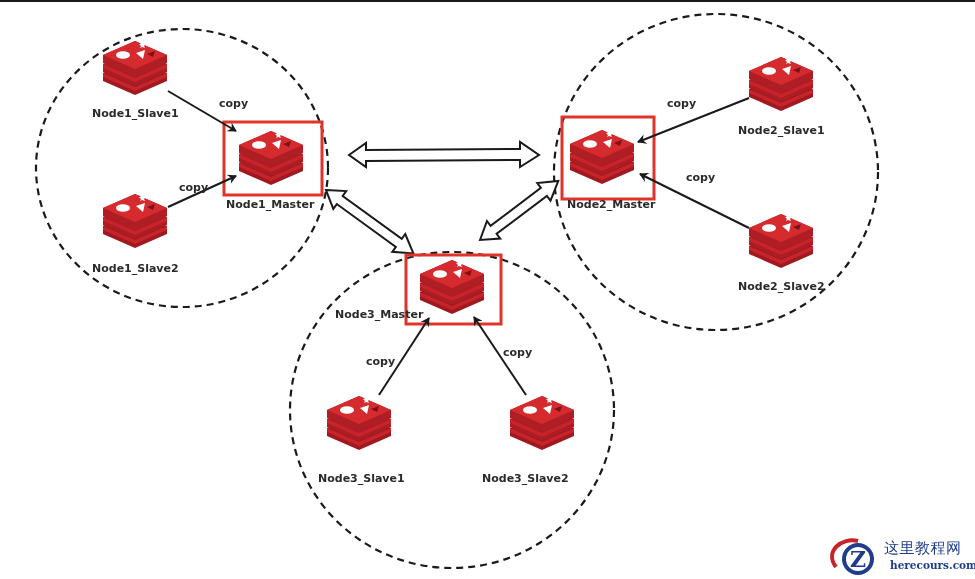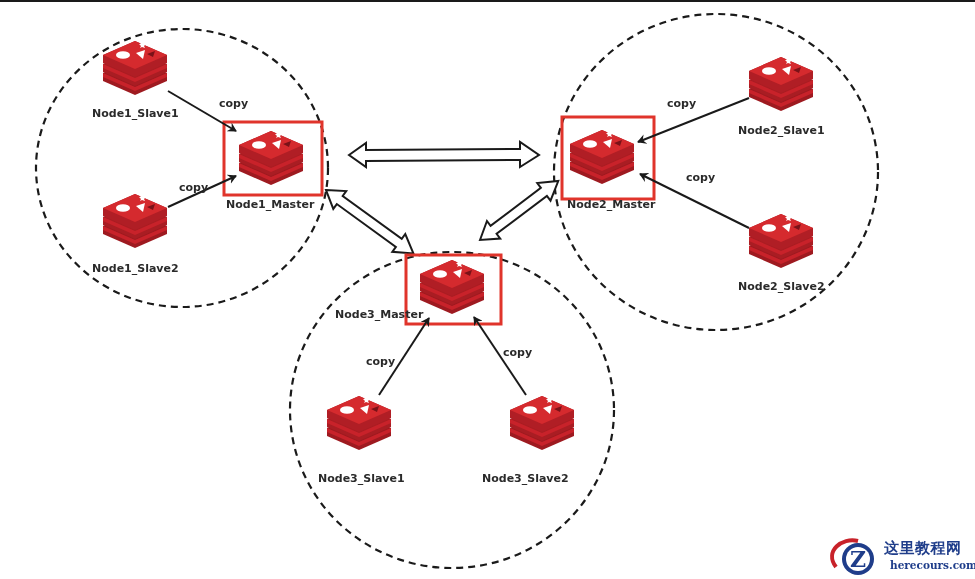--- a/index.html
+++ b/index.html
@@ -6,21 +6,21 @@
     body { width: 975px; height: 579px; overflow: hidden; position: relative; font-family: "DejaVu Sans", sans-serif; }
     #topline { position: absolute; left: 0; top: 0; width: 975px; height: 2px; background: #1a1a1a; }
     svg#diagram { position: absolute; left: 0; top: 0; }
     .node-label { font-family: "DejaVu Sans", sans-serif; font-size: 11px; font-weight: bold; fill: #2a2a2a; }
     .copy-label { font-family: "DejaVu Sans", sans-serif; font-size: 11px; font-weight: bold; fill: #2a2a2a; }
     .cluster { fill: none; stroke: #1a1a1a; stroke-width: 2.2; stroke-dasharray: 7 5; }
     .copy-line { stroke: #1a1a1a; stroke-width: 2; fill: none; }
     .master-box { fill: none; stroke: #e0342b; stroke-width: 3; }
     .dbl-arrow { fill: #ffffff; stroke: #1a1a1a; stroke-width: 2; stroke-linejoin: miter; }
     #watermark { position: absolute; left: 828px; top: 535px; width: 147px; height: 44px; }
-    #wm-title { position: absolute; left: 56px; top: 4px; font-family: "DejaVu Serif", serif; font-weight: bold; font-size: 15px; color: #1f3d8a; letter-spacing: 0.5px; }
+    #wm-title { position: absolute; left: 56px; top: 4px; font-family: "DejaVu Serif", serif; font-weight: normal; font-size: 15px; color: #1f3d8a; letter-spacing: 0.5px; }
     #wm-url { position: absolute; left: 62px; top: 24px; font-family: "DejaVu Serif", serif; font-weight: bold; font-size: 10.5px; color: #1f3d8a; }
     #wm-logo { position: absolute; left: 0; top: 2px; }
   </style>
 </head>
 <body>
 
 <div id="topline"></div>
 
 <svg id="diagram" width="975" height="579" viewBox="0 0 975 579">
   <defs>

